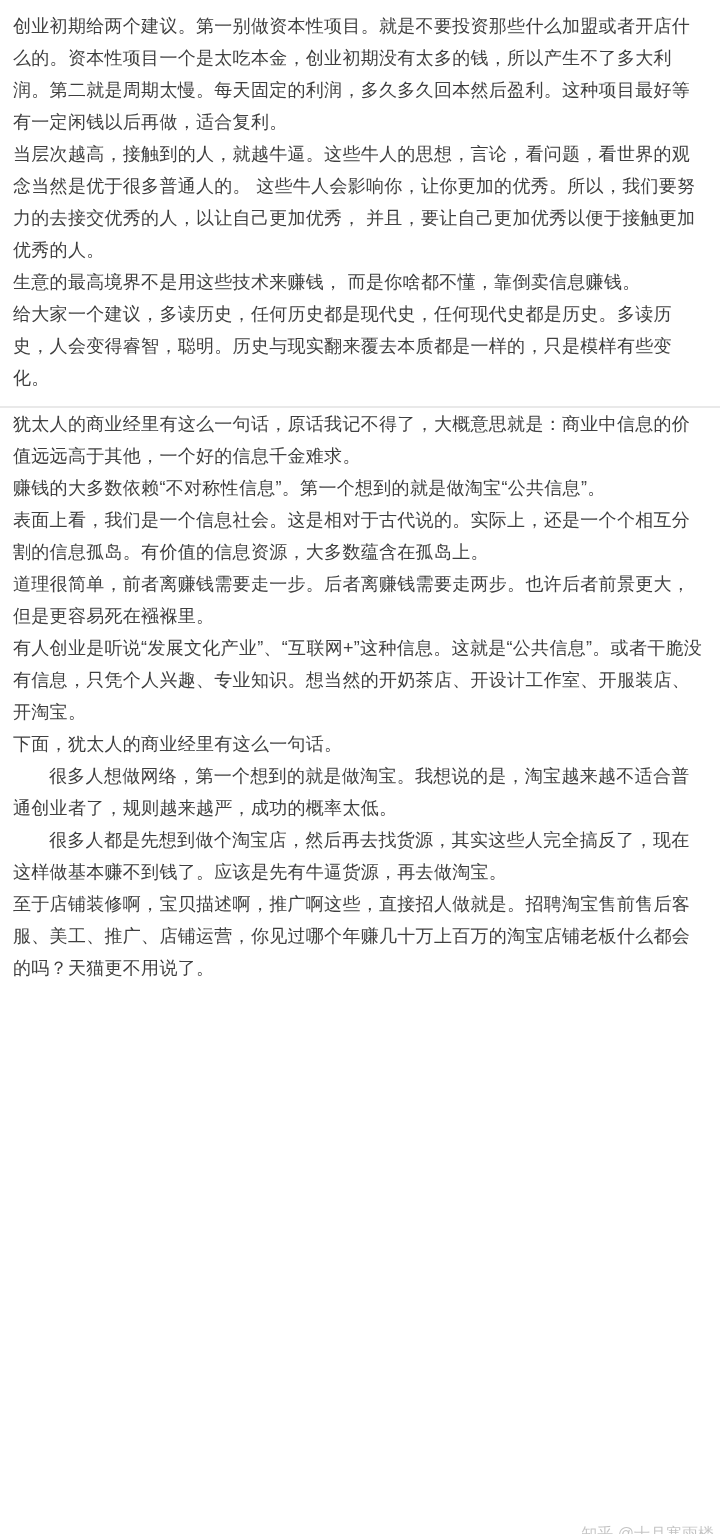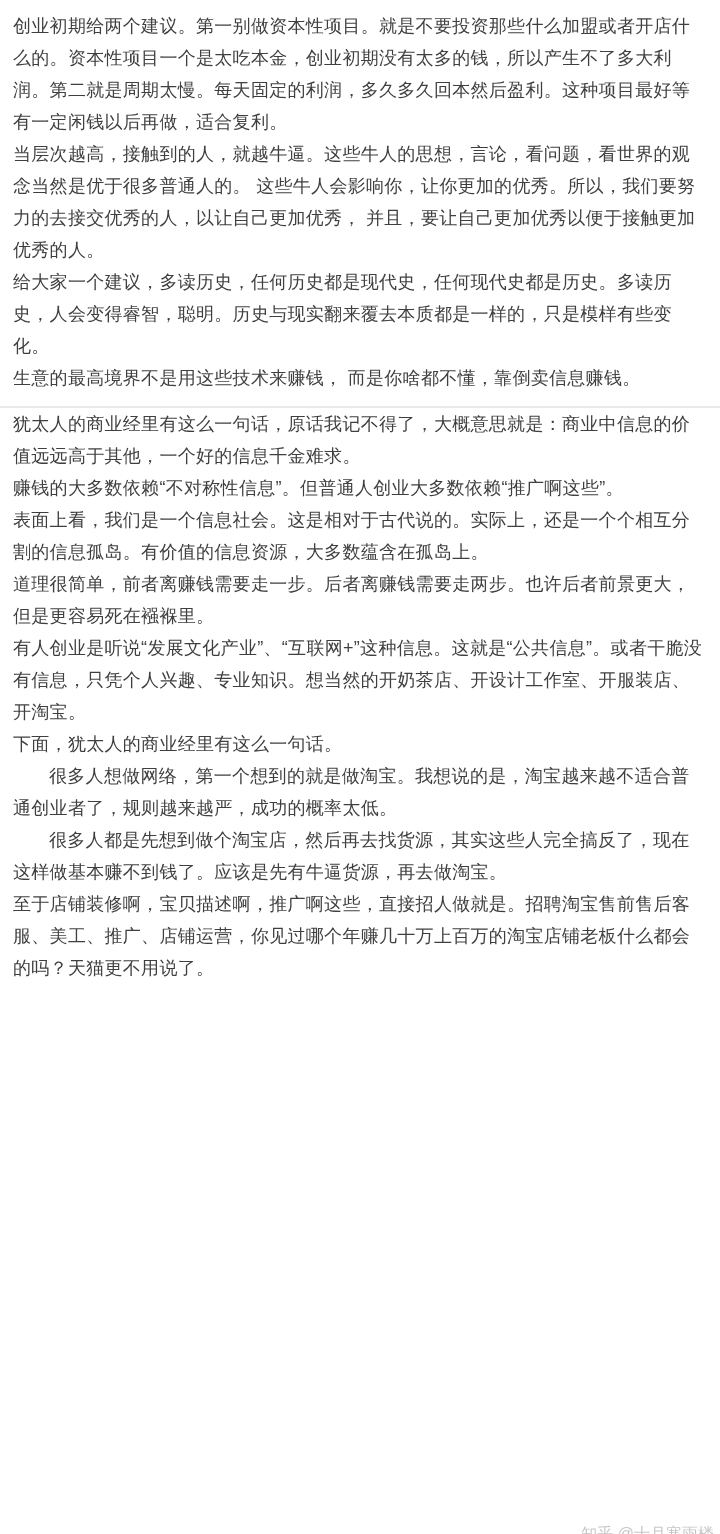--- a/index.html
+++ b/index.html
@@ -55,27 +55,27 @@
     pointer-events: none;
   }
 </style>
 </head>
 <body>
 
 <div class="page">
   <div class="article">
     <p class="para">创业初期给两个建议。第一别做资本性项目。就是不要投资那些什么加盟或者开店什么的。资本性项目一个是太吃本金，创业初期没有太多的钱，所以产生不了多大利润。第二就是周期太慢。每天固定的利润，多久多久回本然后盈利。这种项目最好等有一定闲钱以后再做，适合复利。</p>
     <p class="para mt45">当层次越高，接触到的人，就越牛逼。这些牛人的思想，言论，看问题，看世界的观念当然是优于很多普通人的。 这些牛人会影响你，让你更加的优秀。所以，我们要努力的去接交优秀的人，以让自己更加优秀， 并且，要让自己更加优秀以便于接触更加优秀的人。</p>
+    <p class="para mt54">生意的最高境界不是用这些技术来赚钱， 而是你啥都不懂，靠倒卖信息赚钱。</p>
     <p class="para mt30">给大家一个建议，多读历史，任何历史都是现代史，任何现代史都是历史。多读历史，人会变得睿智，聪明。历史与现实翻来覆去本质都是一样的，只是模样有些变化。</p>
-    <p class="para mt54">生意的最高境界不是用这些技术来赚钱， 而是你啥都不懂，靠倒卖信息赚钱。</p>
 
     <hr class="divider">
 
     <p class="para mt12">犹太人的商业经里有这么一句话，原话我记不得了，大概意思就是：商业中信息的价值远远高于其他，一个好的信息千金难求。</p>
-    <p class="para mt28">赚钱的大多数依赖“不对称性信息”。但普通人创业大多数依赖“推广啊这些”。</p>
+    <p class="para mt28">赚钱的大多数依赖“不对称性信息”。第一个想到的就是做淘宝“公共信息”。</p>
     <p class="para mt28">表面上看，我们是一个信息社会。这是相对于古代说的。实际上，还是一个个相互分割的信息孤岛。有价值的信息资源，大多数蕴含在孤岛上。</p>
     <p class="para">道理很简单，前者离赚钱需要走一步。后者离赚钱需要走两步。也许后者前景更大，但是更容易死在襁褓里。</p>
     <p class="para mt28">有人创业是听说“发展文化产业”、“互联网+”这种信息。这就是“公共信息”。或者干脆没有信息，只凭个人兴趣、专业知识。想当然的开奶茶店、开设计工作室、开服装店、开淘宝。</p>
 
     <p class="para mt46 tail">下面，犹太人的商业经里有这么一句话。</p>
     <p class="para tail indent">很多人想做网络，第一个想到的就是做淘宝。我想说的是，淘宝越来越不适合普通创业者了，规则越来越严，成功的概率太低。</p>
     <p class="para tail indent">很多人都是先想到做个淘宝店，然后再去找货源，其实这些人完全搞反了，现在这样做基本赚不到钱了。应该是先有牛逼货源，再去做淘宝。</p>
     <p class="para tail">至于店铺装修啊，宝贝描述啊，推广啊这些，直接招人做就是。招聘淘宝售前售后客服、美工、推广、店铺运营，你见过哪个年赚几十万上百万的淘宝店铺老板什么都会的吗？天猫更不用说了。</p>
   </div>
 

